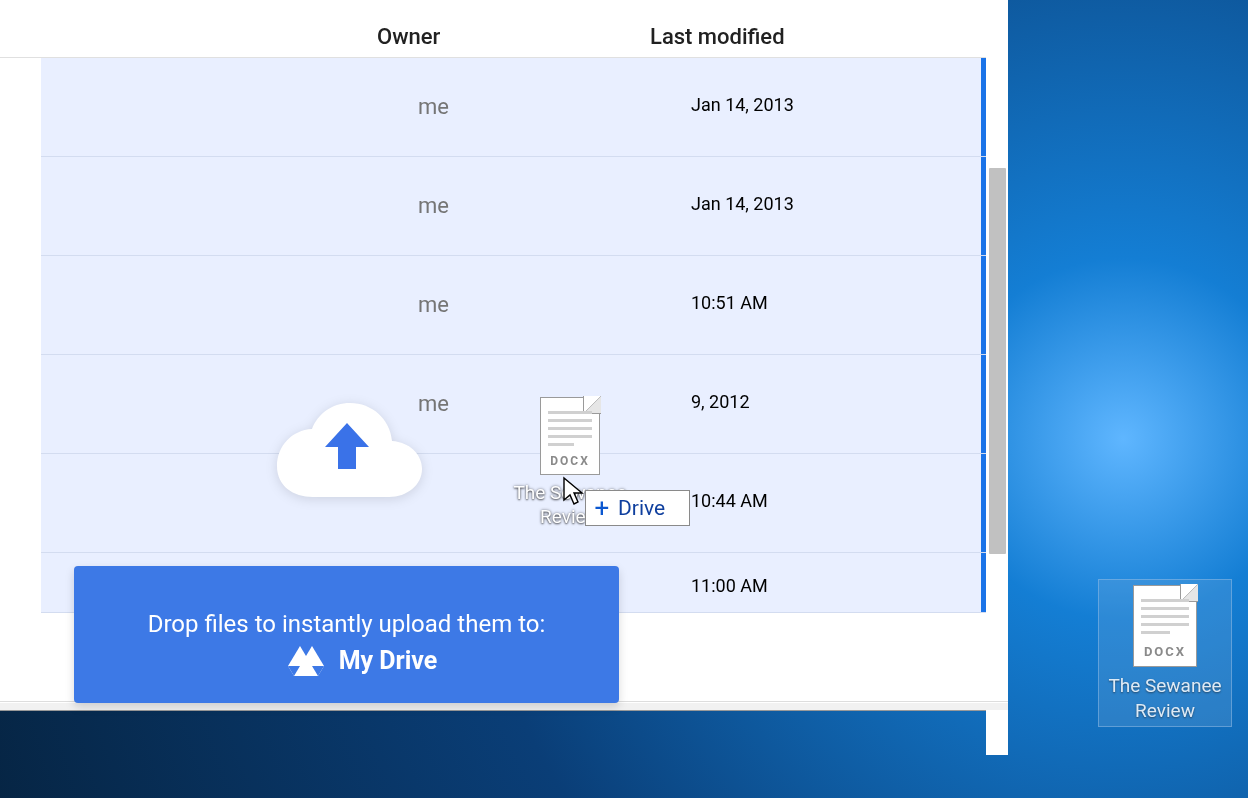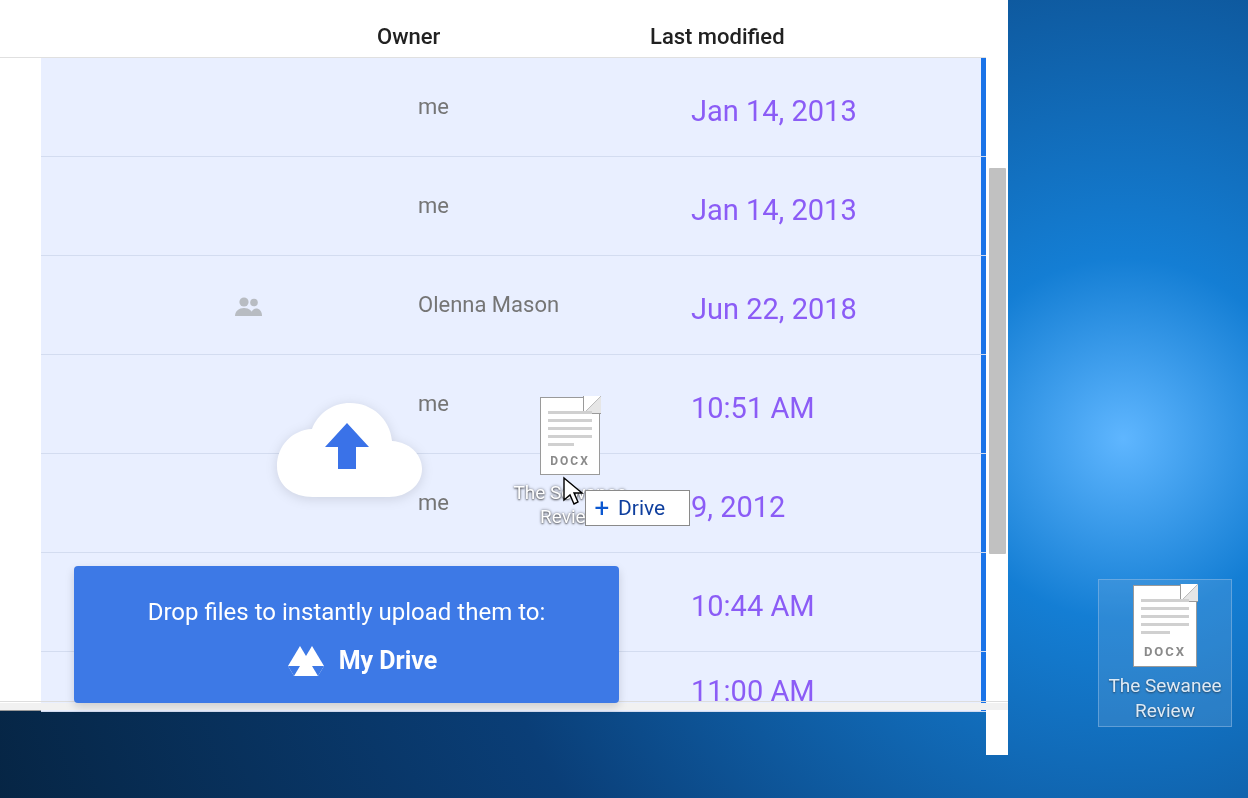--- a/index.html
+++ b/index.html
@@ -43,21 +43,21 @@
   .col-mod-h   { position:absolute; left:650px; top:24px; }
 
   
   .rows { position:absolute; left:0; right:0; top:58px; bottom:0;padding-left:41px; }
   .row {
     position:relative; height:99px; width:100%;
     border-bottom:1px solid #d3dcf0;
     background:#e9efff;
   }
   .row .owner { position:absolute; left:377px; top:36px; color:#757575; font-size:22px; }
-  .row .mod   { position:absolute; left:650px; top:36px; color:#8b5cf6; font-size:29px; }
+  .row .mod   { position:absolute; left:650px; top:36px; color:#000000; font-size:18px; }
   .row .shared-icon { position:absolute; left:192px; top:40px; color:#b5b9bf; }
   .sel-bar { position:absolute; right:0; top:0; width:5px; height:100%; background:#1a73e8; }
 
   
   .scrollbar-track {
     position:absolute; right:0; top:0; width:22px; height:755px; background:#fff;
   }
   .scrollbar-thumb {
     position:absolute; right:2px; top:168px; width:17px; height:386px;
     background:#c1c1c1; border-radius:1px;
@@ -69,21 +69,21 @@
     filter: drop-shadow(0 2px 6px rgba(0,0,0,0.12));
   }
   .cloud svg { width:100%; height:100%; display:block; }
 
   .drop-banner {
     position:absolute; left:74px; top:566px; width:545px; height:137px;
     background:#3d79e6; border-radius:4px; color:#fff;
     box-shadow: 0 4px 10px rgba(0,0,0,0.15);
   }
   .drop-banner .line1 {
-    position:absolute; top:32px; left:0; width:100%;
+    position:absolute; top:44px; left:0; width:100%;
     text-align:center; font-size:24px; font-weight:400;
   }
   .drop-banner .line2 {
     position:absolute; top:78px; left:16px; width:100%;
     display:flex; align-items:center; justify-content:center; gap:15px;
     font-size:25px; font-weight:700;
   }
   .drive-tri { width:36px; height:32px; }
 
   
@@ -154,35 +154,20 @@
 
     <div class="rows">
       <div class="row">
         <span class="owner">me</span>
         <span class="mod">Jan 14, 2013</span>
         <div class="sel-bar"></div>
       </div>
       <div class="row">
         <span class="owner">me</span>
         <span class="mod">Jan 14, 2013</span>
-        <div class="sel-bar"></div>
-      </div>
-      <div class="row">
-        <span class="shared-icon">
-          <svg width="30" height="20" viewBox="0 0 30 20">
-              <g fill="#b8bcc2">
-                <circle cx="11" cy="6" r="4.6"></circle>
-                <path d="M2 20c0-5 4-8 9-8s9 3 9 8z"></path>
-                <circle cx="21" cy="6.5" r="3.8"></circle>
-                <path d="M17 20c1.2-5.2 3.8-7.5 6-7.5 3.4 0 6 2.6 6 7.5z"></path>
-              </g>
-            </svg>
-        </span>
-        <span class="owner">Olenna Mason</span>
-        <span class="mod">Jun 22, 2018</span>
         <div class="sel-bar"></div>
       </div>
       <div class="row">
         <span class="owner">me</span>
         <span class="mod">10:51 AM</span>
         <div class="sel-bar"></div>
       </div>
       <div class="row">
         <span class="owner">me</span>
         <span class="mod">9, 2012</span>

